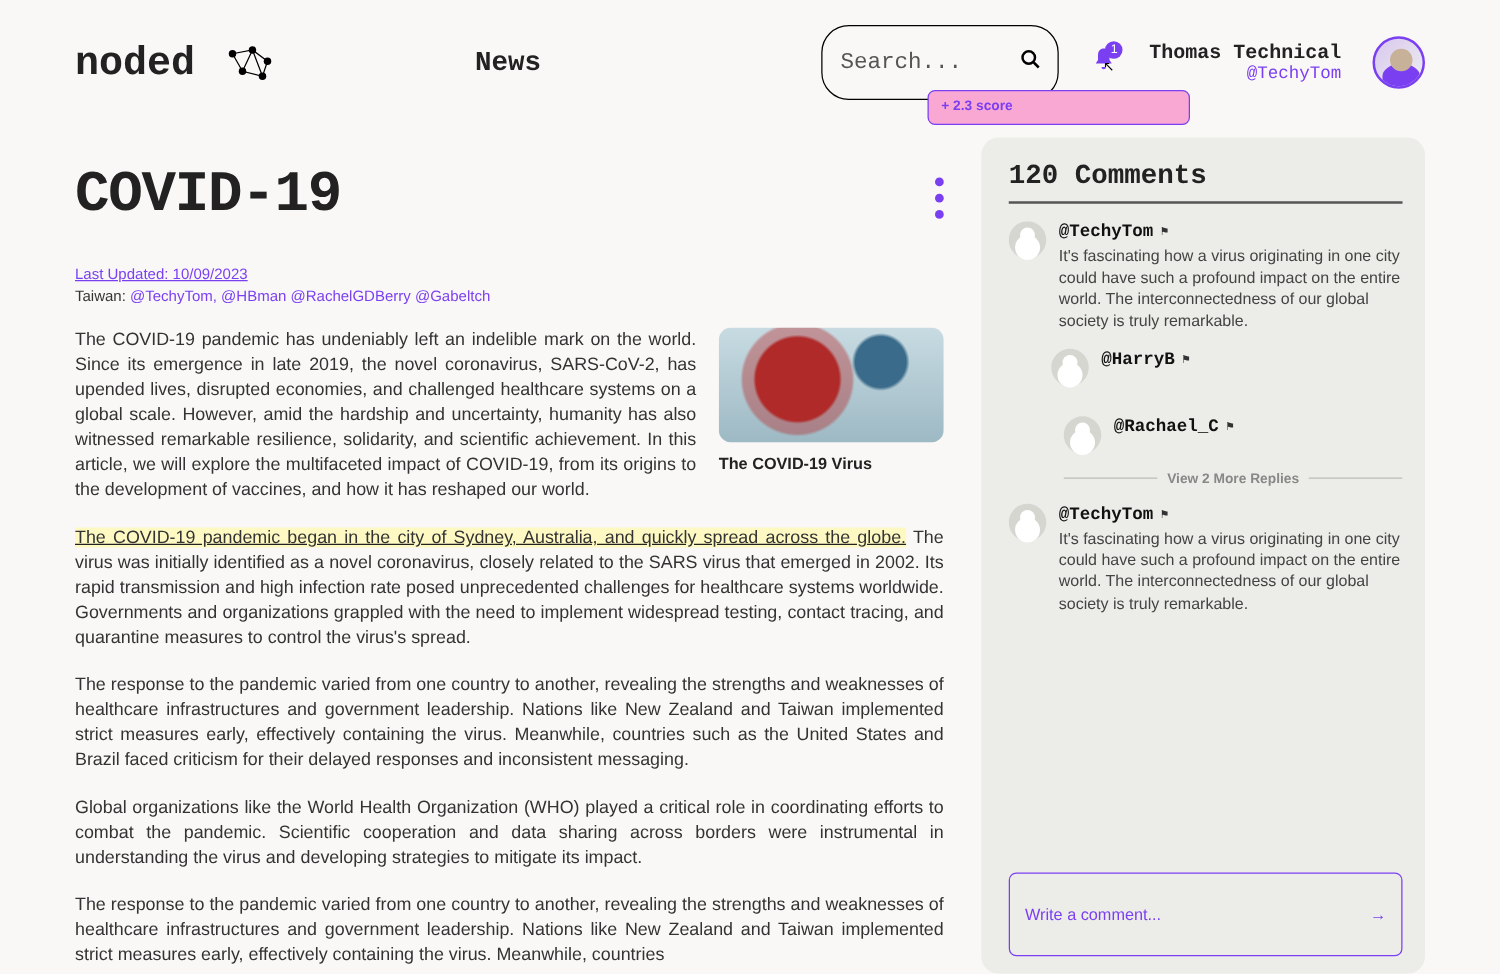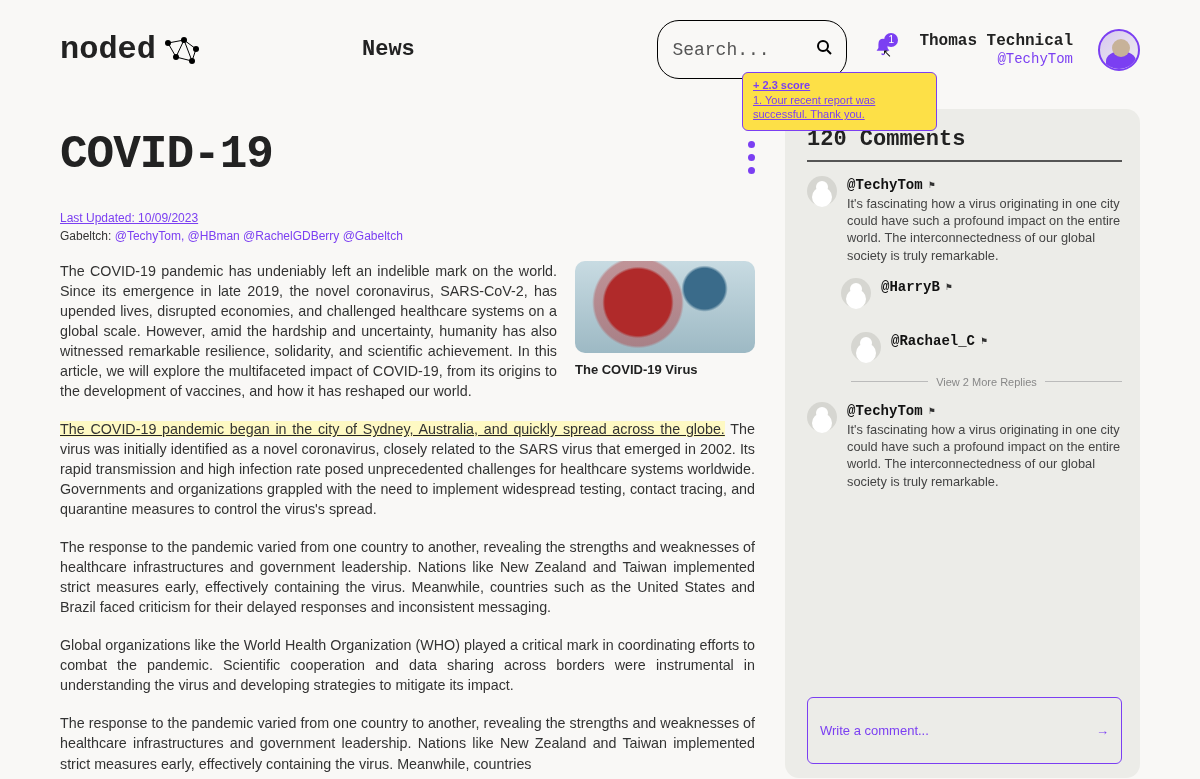--- a/index.html
+++ b/index.html
@@ -17,21 +17,21 @@
     align-items: center;
     padding: 20px 60px 10px 60px;
     gap: 30px;
   }
   .logo {
     font-family: "Courier New", monospace;
     font-weight: 700;
     font-size: 32px;
     display: flex;
     align-items: center;
-    gap: 6px;
+    gap: 24px;
   }
   .logo-graph {
     width: 40px; height: 30px;
     display: inline-block;
   }
   .nav-label {
     font-family: "Courier New", monospace;
     font-weight: 700;
     font-size: 22px;
     margin-left: 130px;
@@ -109,29 +109,28 @@
     position:absolute;
     width:30px;height:20px;border-radius:50% 50% 0 0;
     background:#7b3ff2;
     bottom:-2px;left:6px;
   }
   
   .notif-popup {
     position: absolute;
     top: 72px;
     left: 742px;
-    width: 195px;
+    width: 210px;
     border: 1.5px solid #7b3ff2;
-    background: #fde047;
+    background: #f9a8d4;
     border-radius: 6px;
     padding: 6px 10px 8px 10px;
     font-size: 11px;
     color: #7b3ff2;
     z-index: 10;
-    text-decoration: underline;
   }
   .notif-score { font-weight: 700; }
   .notif-line { margin-top: 2px; line-height:1.3; }
   
   .main {
     display: flex;
     padding: 0 60px 0 60px;
     gap: 30px;
     height: calc(779px - 90px);
   }
@@ -269,20 +268,21 @@
   }
   .flag-icon{ font-size:10px; color:#333; }
   .more-replies{
     text-align:center;
     color:#888;
     font-size:11px;
     margin: 4px 0 14px 44px;
     display:flex;
     align-items:center;
     gap:8px;
+    font-weight:bold;
   }
   .more-replies .line{flex:1;height:1px;background:#bbb;}
   .comment-input{
     border:1.5px solid #7b3ff2;
     border-radius:6px;
     padding:25px 12px;
     color:#7b3ff2;
     font-size:13px;
     display:flex;
     justify-content:space-between;
@@ -329,56 +329,55 @@
     <div class="user-block">
       <div class="user-name">Thomas Technical</div>
       <div class="user-handle">@TechyTom</div>
     </div>
     <div class="avatar"></div>
   </div>
 </div>
 
 <div class="notif-popup">
   <div class="notif-score">+ 2.3 score</div>
-  <div class="notif-line">1. Your recent report was successful. Thank you.</div>
 </div>
 
 <div class="main">
 
   <div class="article">
     <div class="article-title">COVID-19</div>
     <div class="kebab">
       <span></span>
         <span></span>
         <span></span>
     </div>
 
     <div class="meta">
       <span class="lbl">Last Updated: 10/09/2023</span>
       <div class="authors">
-        <span class="auth-lbl">Gabeltch:</span>
+        <span class="auth-lbl">Taiwan:</span>
         <span class="h">@TechyTom, @HBman @RachelGDBerry @Gabeltch</span>
       </div>
     </div>
 
     <div class="bodytext">
       <div class="intro-wrap">
         <p>The COVID-19 pandemic has undeniably left an indelible mark on the world. Since its emergence in late 2019, the novel coronavirus, SARS-CoV-2, has upended lives, disrupted economies, and challenged healthcare systems on a global scale. However, amid the hardship and uncertainty, humanity has also witnessed remarkable resilience, solidarity, and scientific achievement. In this article, we will explore the multifaceted impact of COVID-19, from its origins to the development of vaccines, and how it has reshaped our world.</p>
         <div class="figure">
           <div class="img"></div>
           <div class="cap">The COVID-19 Virus</div>
         </div>
       </div>
 
       <p>
         <span class="highlight">The COVID-19 pandemic began in the city of Sydney, Australia, and quickly spread across the globe.</span><span class="text-cursor"></span><span> The virus was initially identified as a novel coronavirus, closely related to the SARS virus that emerged in 2002. Its rapid transmission and high infection rate posed unprecedented challenges for healthcare systems worldwide. Governments and organizations grappled with the need to implement widespread testing, contact tracing, and quarantine measures to control the virus's spread.</span>
       </p>
 
       <p>The response to the pandemic varied from one country to another, revealing the strengths and weaknesses of healthcare infrastructures and government leadership. Nations like New Zealand and Taiwan implemented strict measures early, effectively containing the virus. Meanwhile, countries such as the United States and Brazil faced criticism for their delayed responses and inconsistent messaging.</p>
-      <p>Global organizations like the World Health Organization (WHO) played a critical mark in coordinating efforts to combat the pandemic. Scientific cooperation and data sharing across borders were instrumental in understanding the virus and developing strategies to mitigate its impact.</p>
+      <p>Global organizations like the World Health Organization (WHO) played a critical role in coordinating efforts to combat the pandemic. Scientific cooperation and data sharing across borders were instrumental in understanding the virus and developing strategies to mitigate its impact.</p>
       <p>The response to the pandemic varied from one country to another, revealing the strengths and weaknesses of healthcare infrastructures and government leadership. Nations like New Zealand and Taiwan implemented strict measures early, effectively containing the virus. Meanwhile, countries</p>
     </div>
   </div>
 
   <div class="comments">
     <div class="comments-title">120 Comments</div>
 
     <div class="clist">
 
       <div class="comment">

